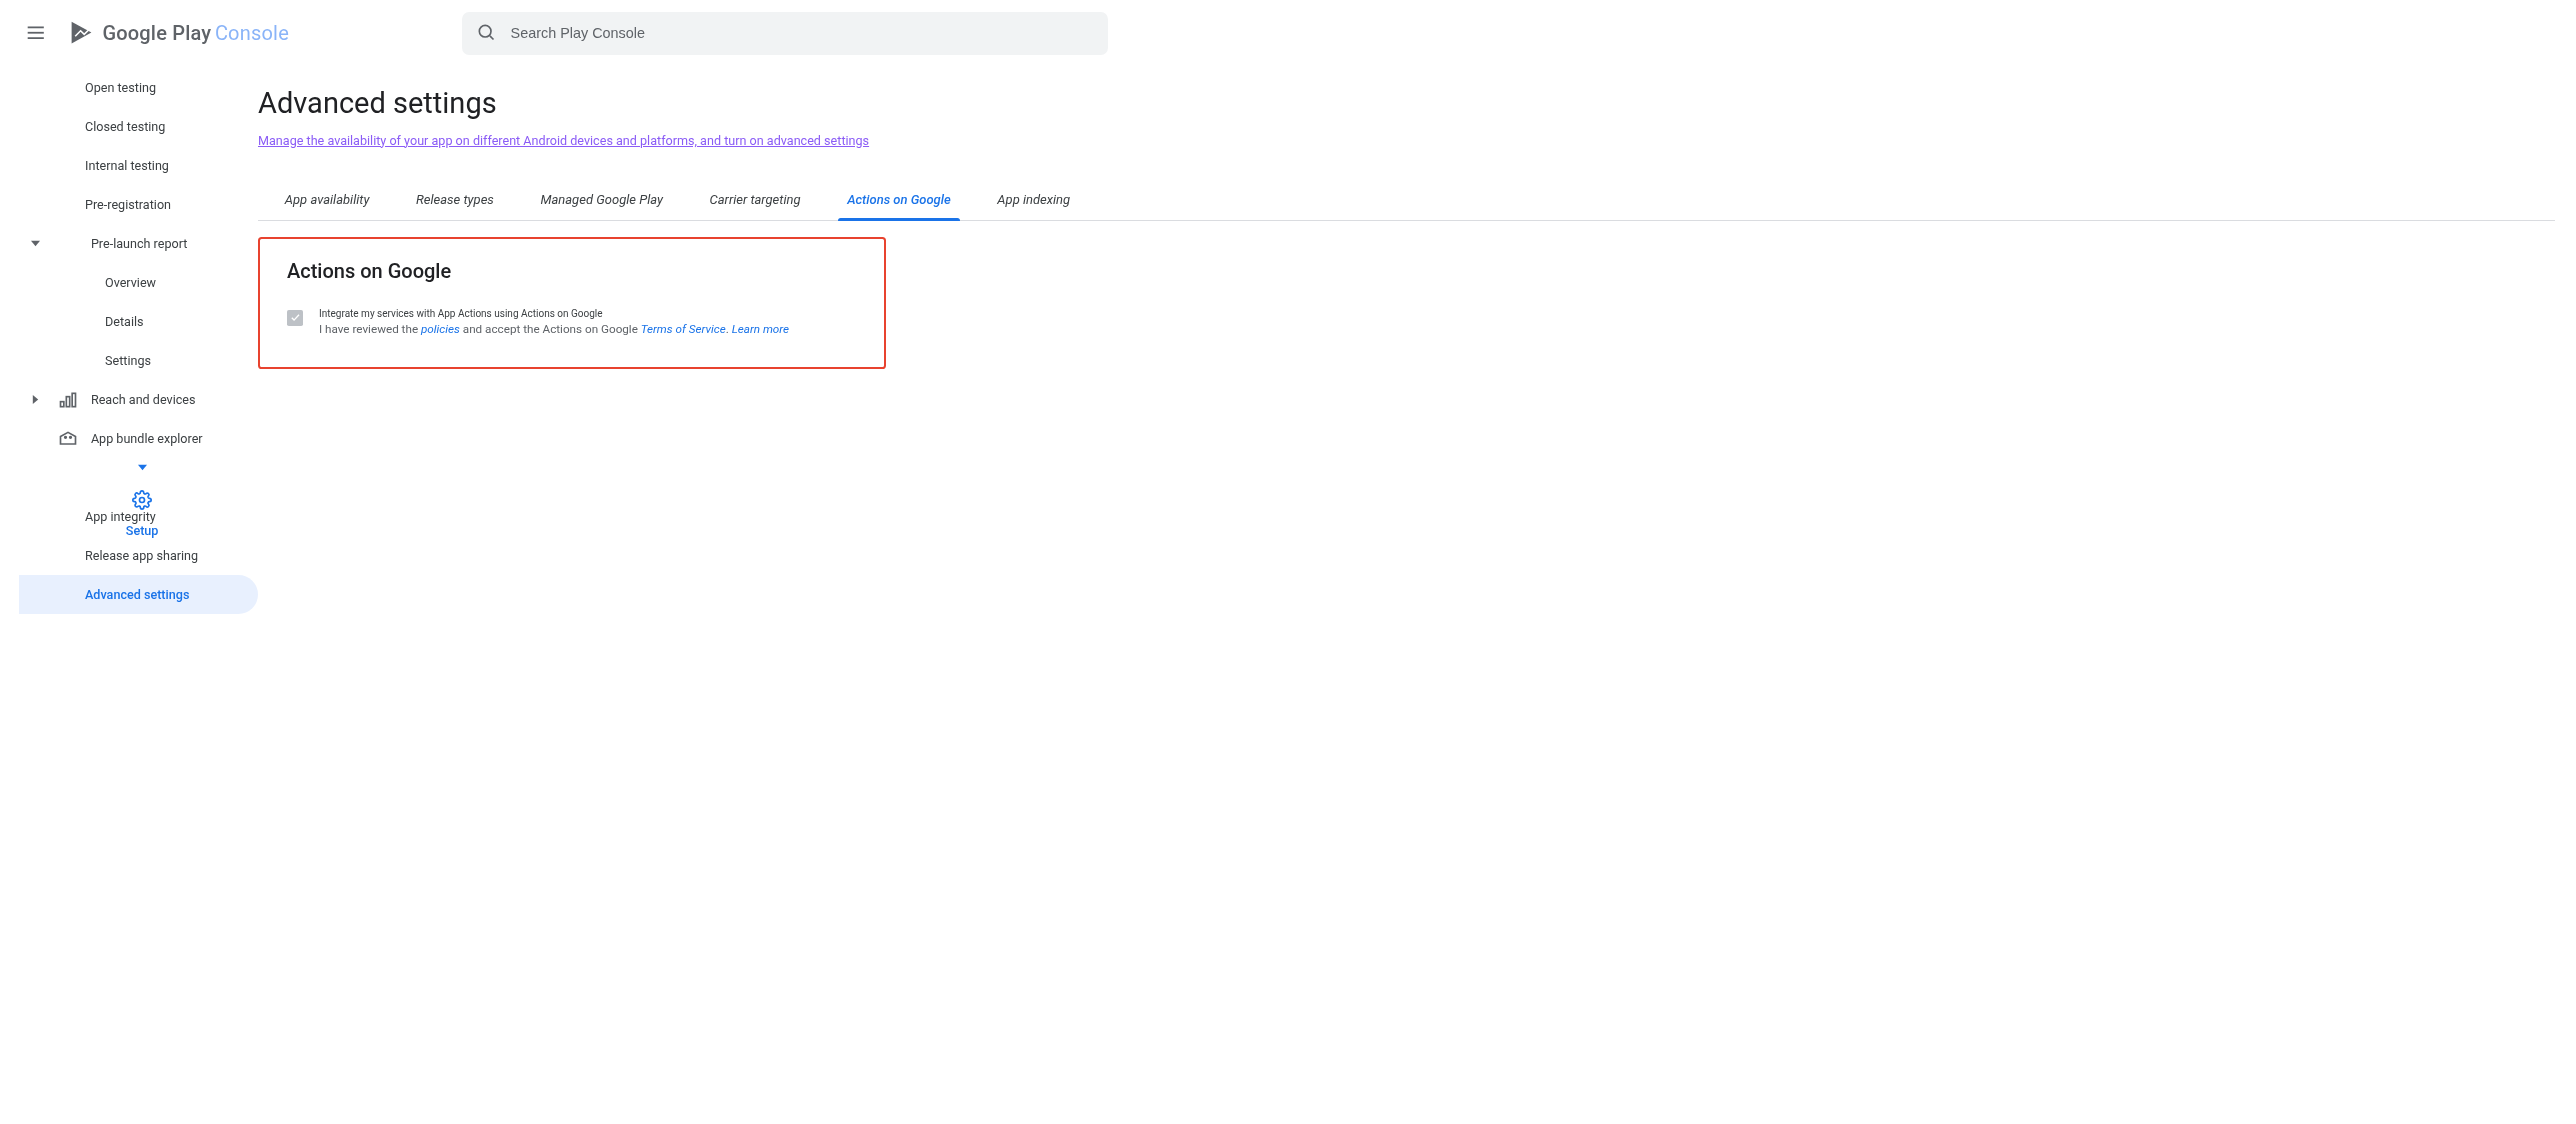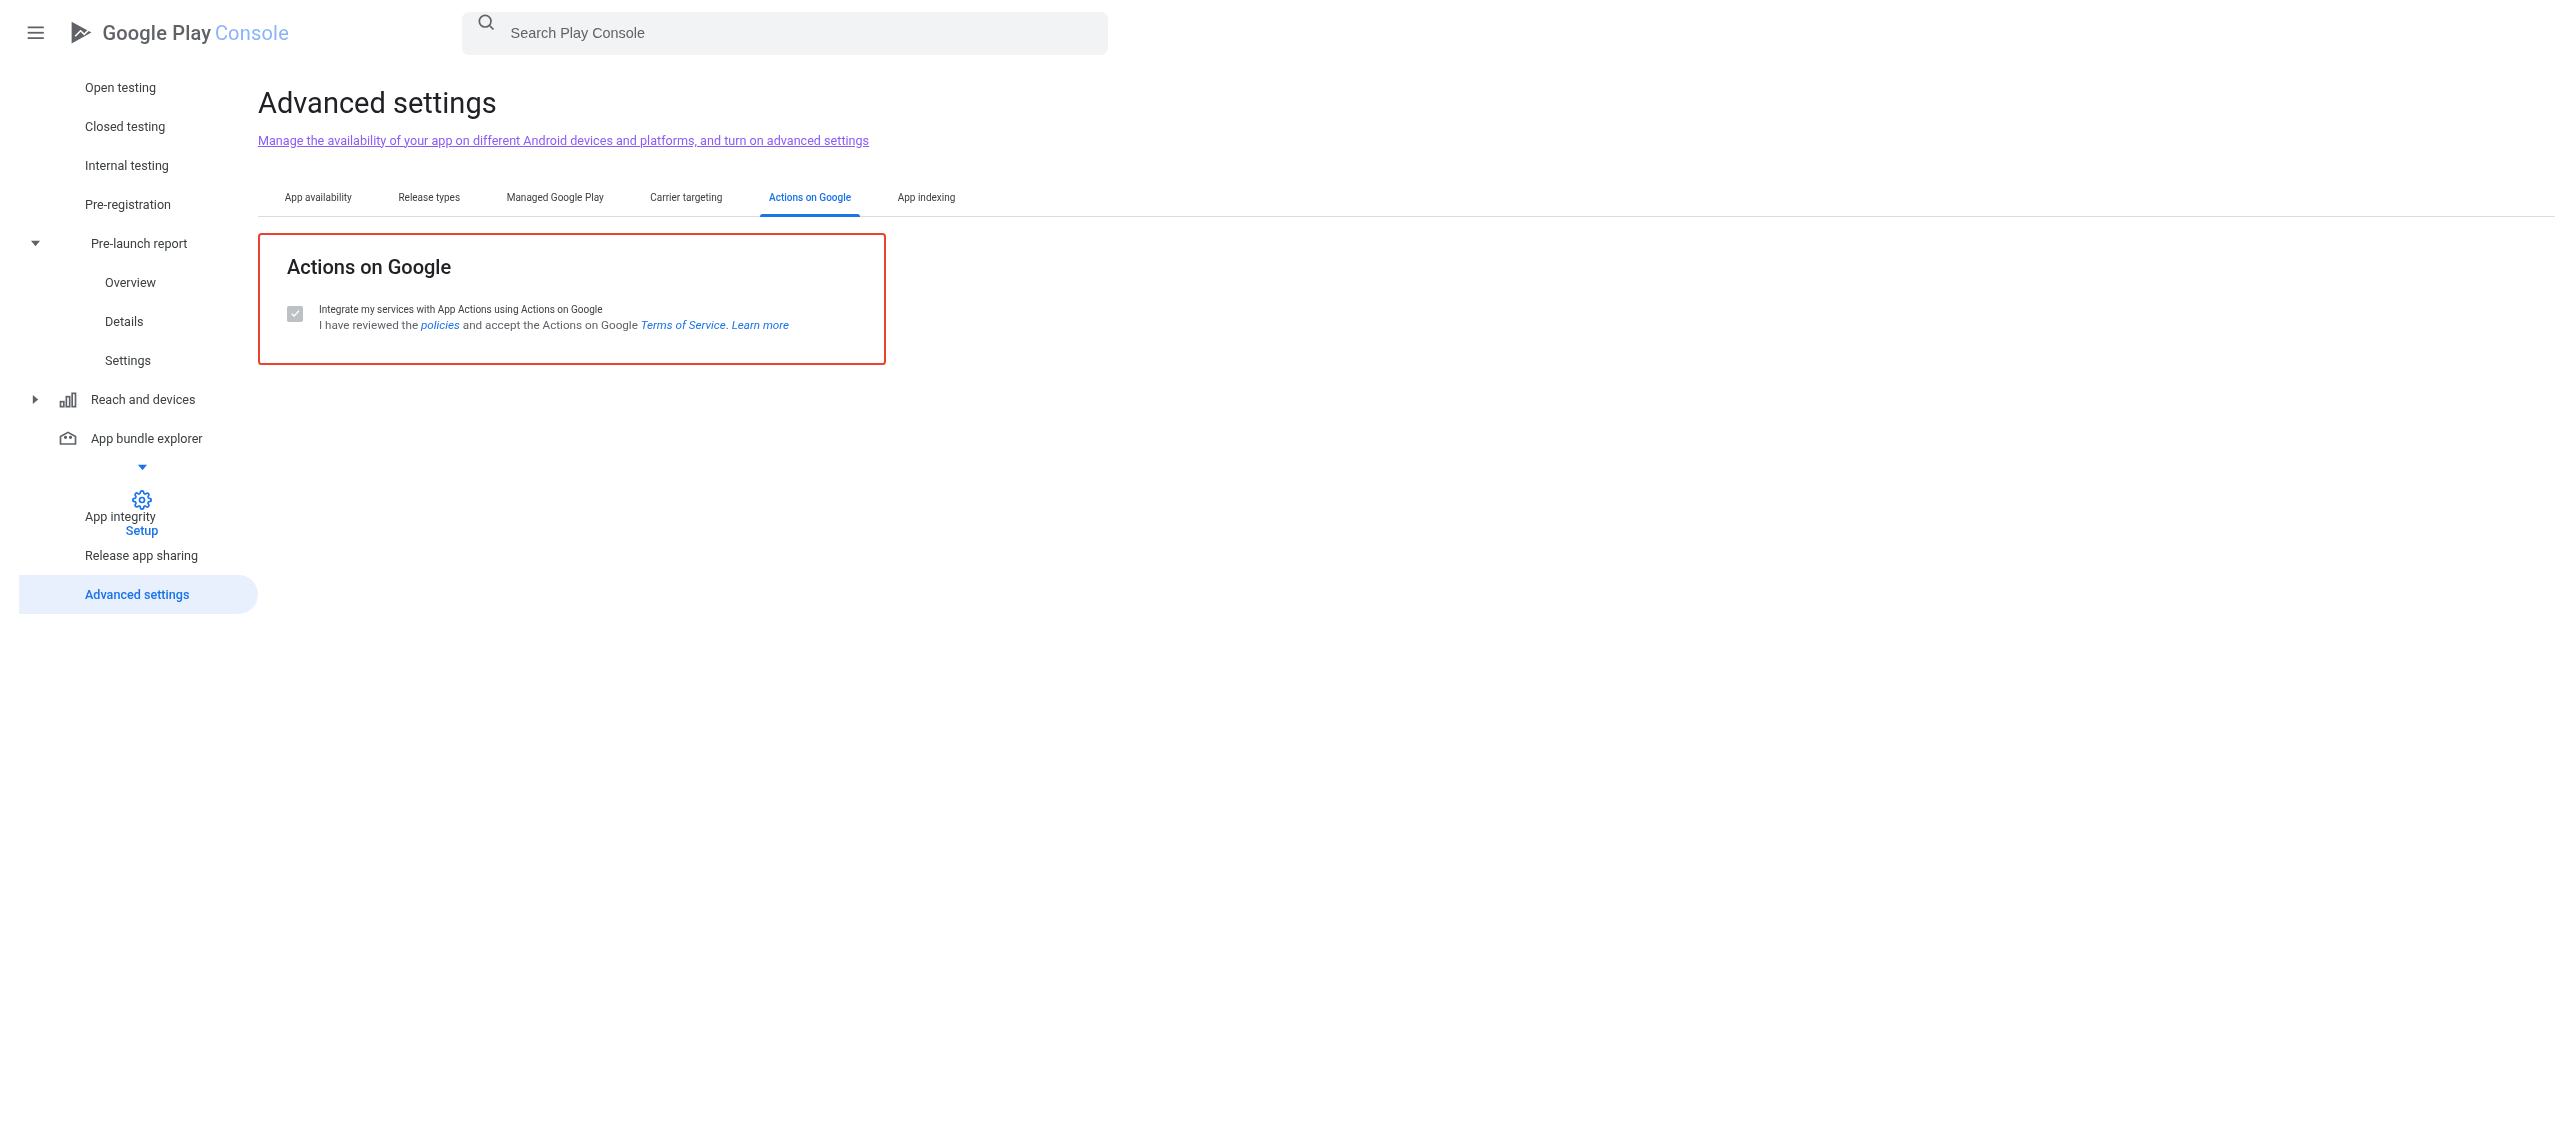--- a/index.html
+++ b/index.html
@@ -32,21 +32,21 @@
   .brand-logo svg { display:block; }
   .brand-text { font-size: 20px; letter-spacing: 0.2px; }
   .brand-text .gp { color: #5f6368; font-weight: 500; }
   .brand-text .cons { color: #8ab4f8; font-weight: 400; margin-left: 3.6px; }
 
   .search-wrap {
     flex: 1 1 auto;
     max-width: 646px;
   }
   .search {
-    display: flex; 
+    display: flex; align-items: center;
     background: #f1f3f4;
     border-radius: 7.2px;
     height: 43px;
     padding: 0 14.4px;
     gap: 14.4px;
     color: #5f6368;
   }
   .search input {
     border: none; outline: none; background: transparent;
     font-size: 14.4px; color: #3c4043;
@@ -116,25 +116,26 @@
   }
 
   .tabs {
     display: flex;
     border-bottom: 0.9px solid #dadce0;
     gap: 43px;
     padding-left: 25px;
   }
   .tab {
     padding: 12.6px 1.8px;
-    font-size: 10px;
+    font-size: 13px;
     color: #3c4043;
     cursor: pointer;
     position: relative;
     white-space: nowrap;
+    font-style: italic;
   }
   .tab.active {
     color: #1a73e8;
     font-weight: 500;
   }
   .tab.active::after {
     content: "";
     position: absolute;
     left: -7.2px; right: -7.2px; bottom: -0.9px;
     height: 2.7px;

